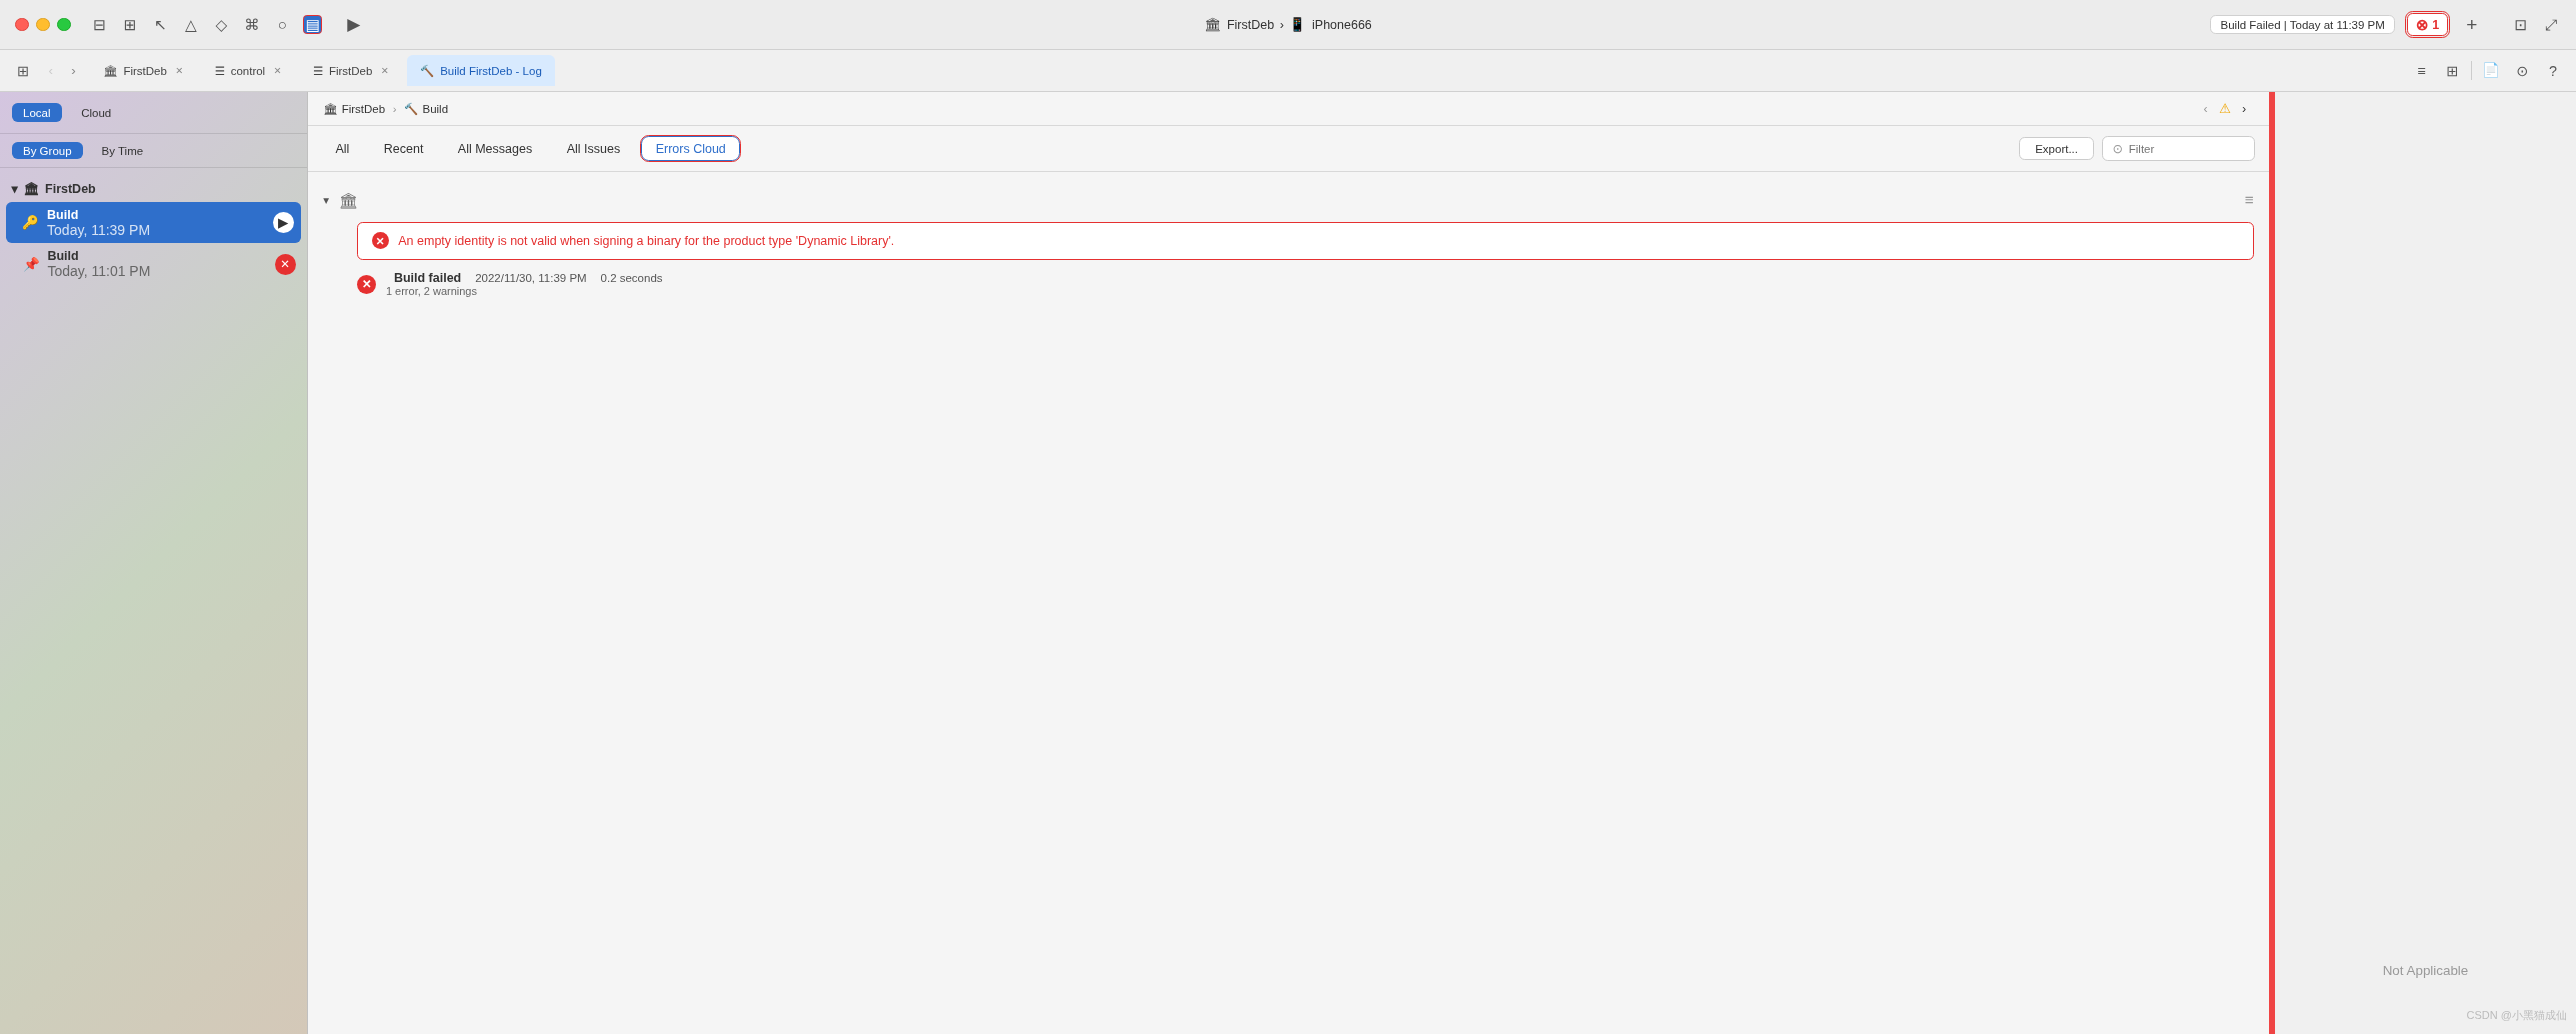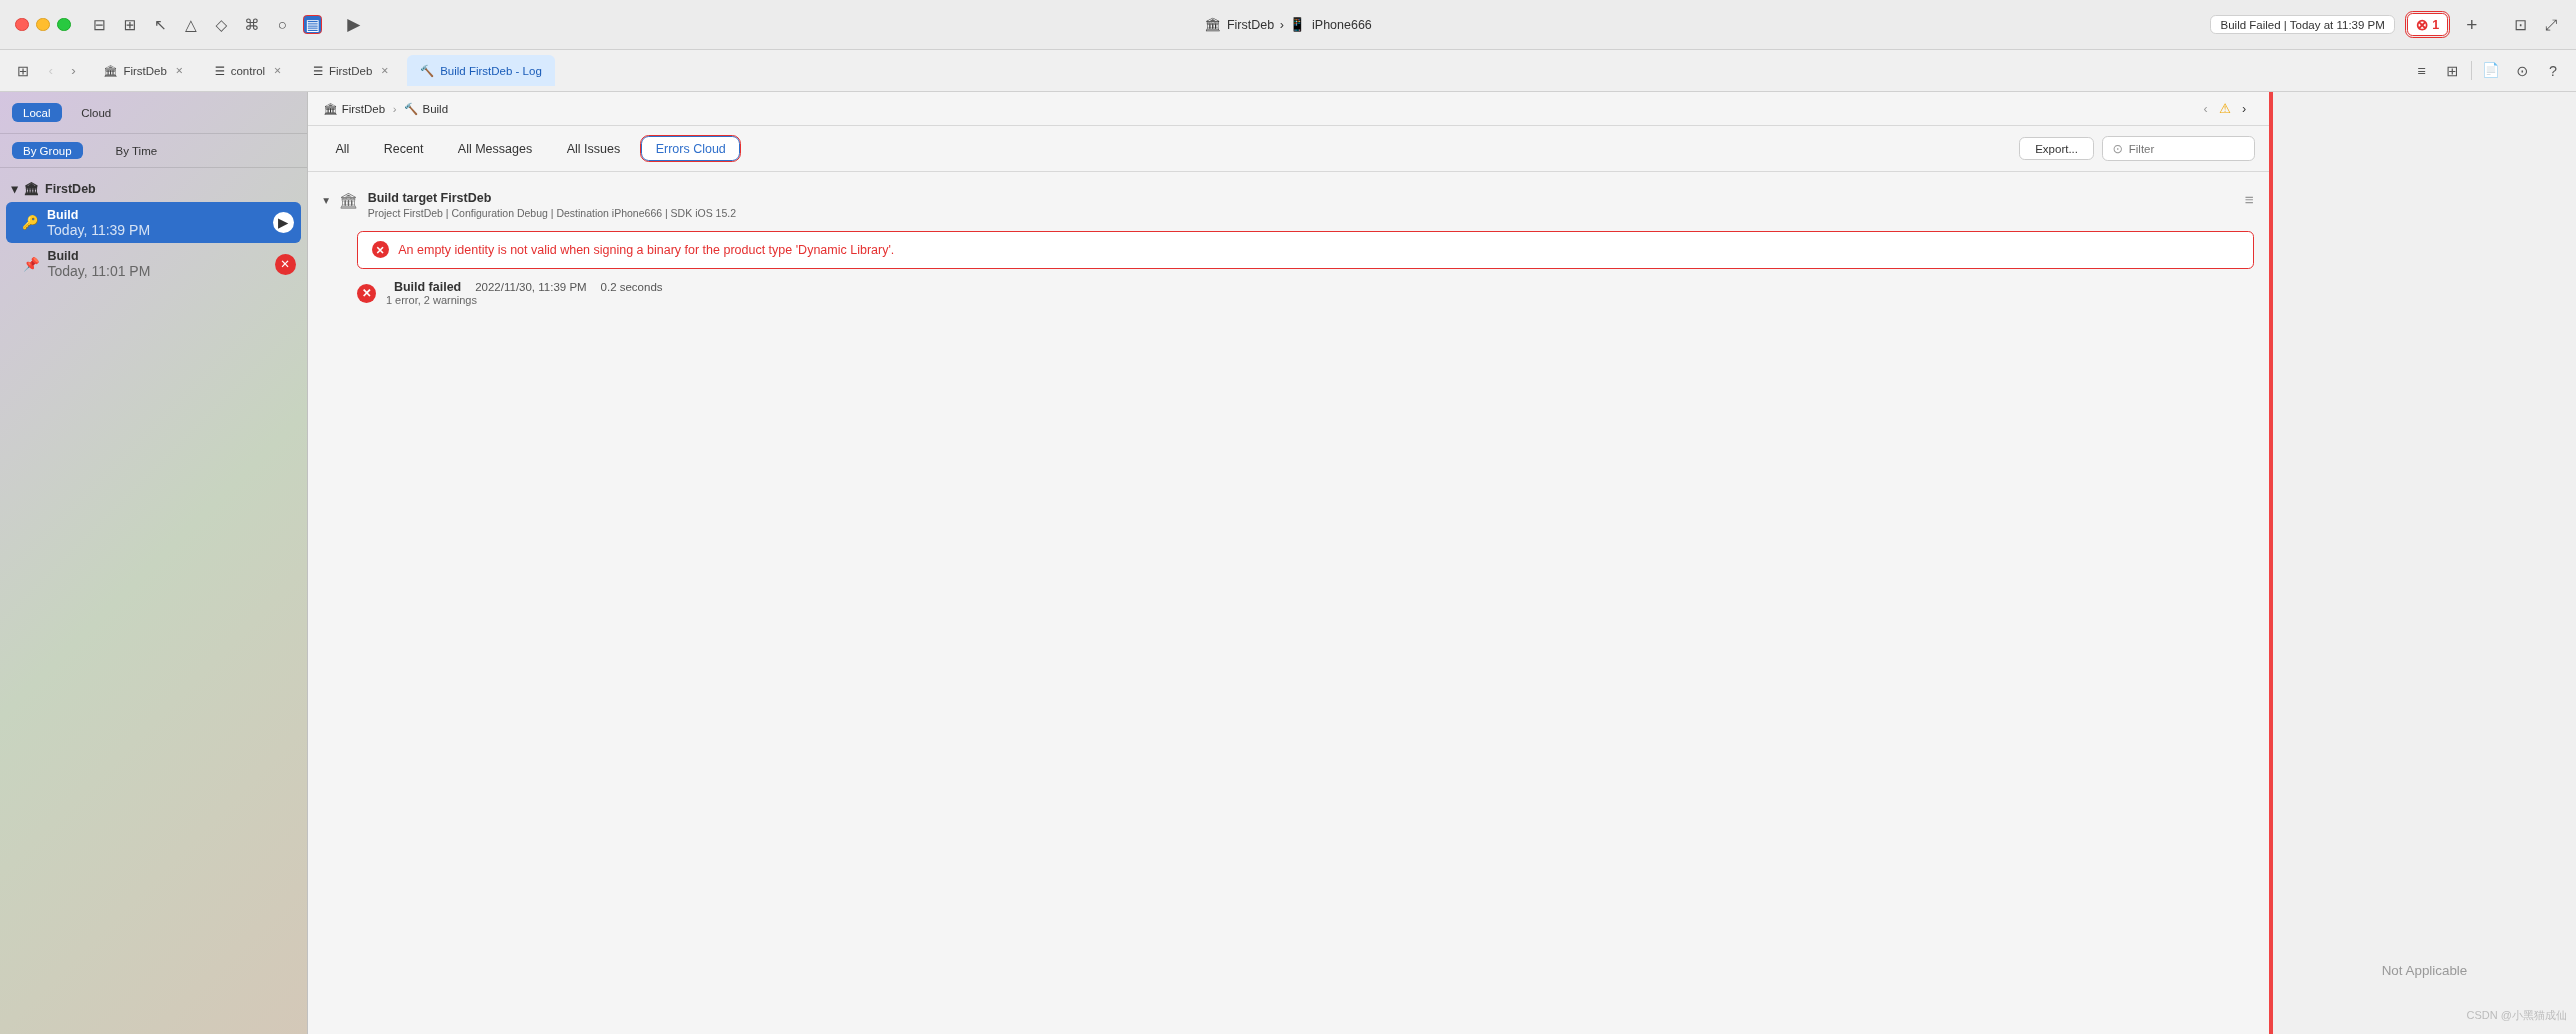--- a/index.html
+++ b/index.html
@@ -232,21 +232,21 @@
     }
     .sidebar-scope-btn:not(.active) {
       background: transparent;
       color: #333;
     }
     .sidebar-filter-bar {
       height: 34px;
       display: flex;
       align-items: center;
       padding: 0 11.5px;
-      gap: 21px;
+      gap: 7px;
       border-bottom: 1px solid rgba(0,0,0,0.1);
     }
     .sidebar-filter-btn {
       padding: 2.9px 11.5px;
       border-radius: 5.7px;
       font-size: 11.5px;
       font-weight: 500;
       cursor: pointer;
       border: none;
       background: transparent;
@@ -533,21 +533,21 @@
     }
     .build-failed-subtitle {
       font-size: 11px;
       color: #666;
     }
 
     
     .right-panel {
       width: 307px;
       background: #f0f0f0;
-      border-left: 4px solid #ef4444;
+      border-left: 6px solid #ef4444;
       display: flex;
       flex-direction: column;
       align-items: center;
       justify-content: flex-end;
       padding-bottom: 19px;
       flex-shrink: 0;
     }
     .not-applicable-text {
       font-size: 13.4px;
       color: #999;
@@ -730,24 +730,20 @@
         <span style="color:#999;font-size:12.5px;">⊙</span>
         <input type="text" placeholder="Filter" style="">
       </div>
     </div>
 
     <div class="log-content">
 
       <div class="build-target-row">
         <span class="chevron-icon">▾</span>
         <span class="build-target-icon">🏛</span>
-        <div class="build-target-info">
-          <div class="build-target-title">Build target FirstDeb</div>
-          <div class="build-target-subtitle">Project FirstDeb | Configuration Debug | Destination iPhone666 | SDK iOS 15.2</div>
-        </div>
         <span class="menu-icon">≡</span>
       </div>
 
       <div class="error-message-row">
         <div class="error-icon-circle">✕</div>
         <span class="error-text">An empty identity is not valid when signing a binary for the product type 'Dynamic Library'.</span>
       </div>
 
       <div class="build-failed-row">
         <div class="build-failed-icon">✕</div>

